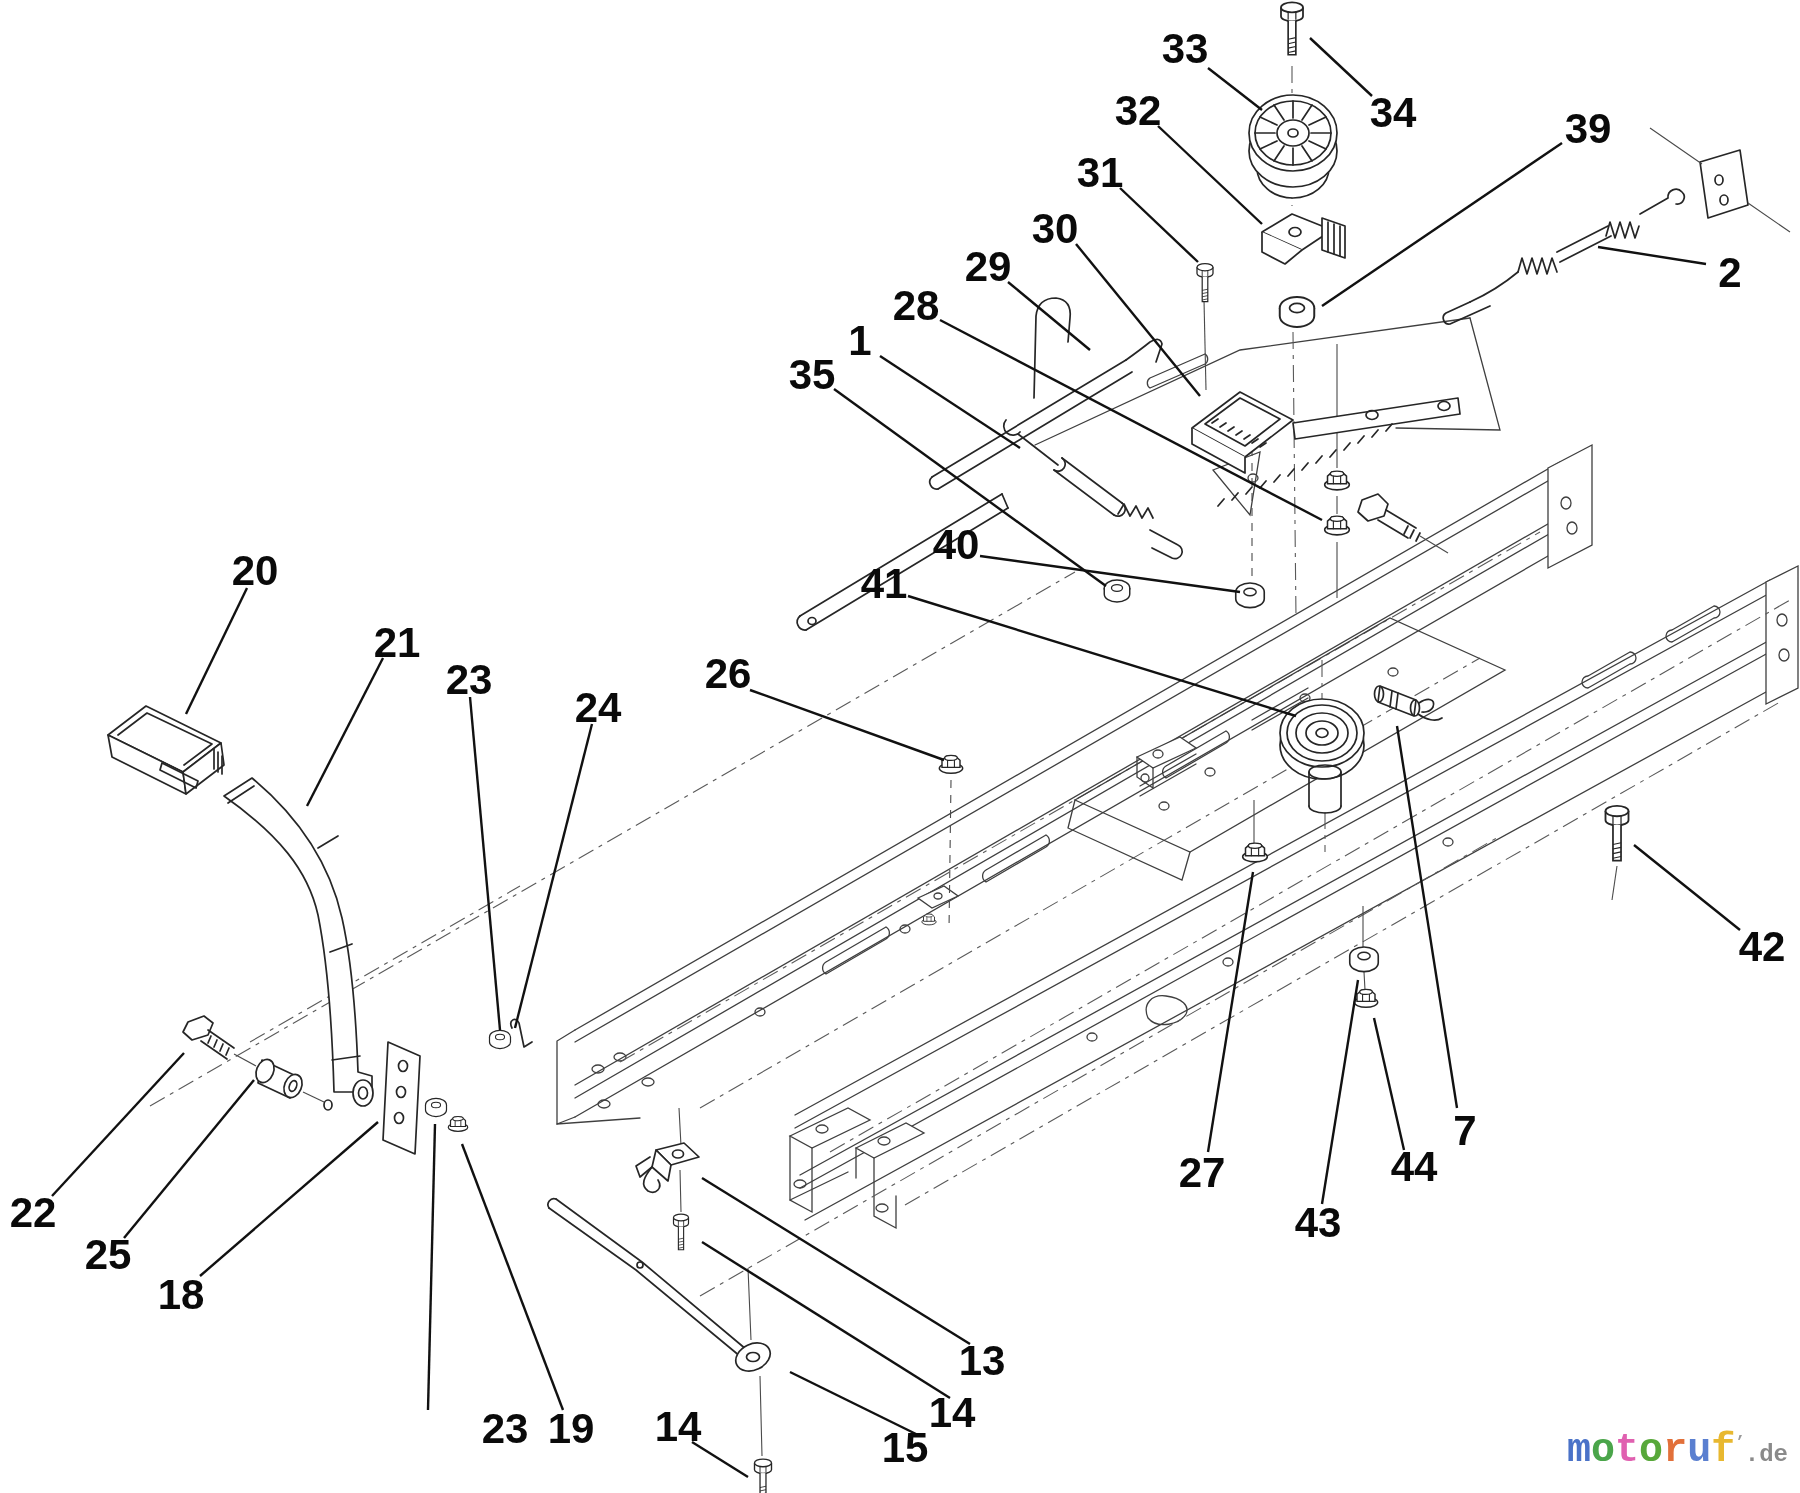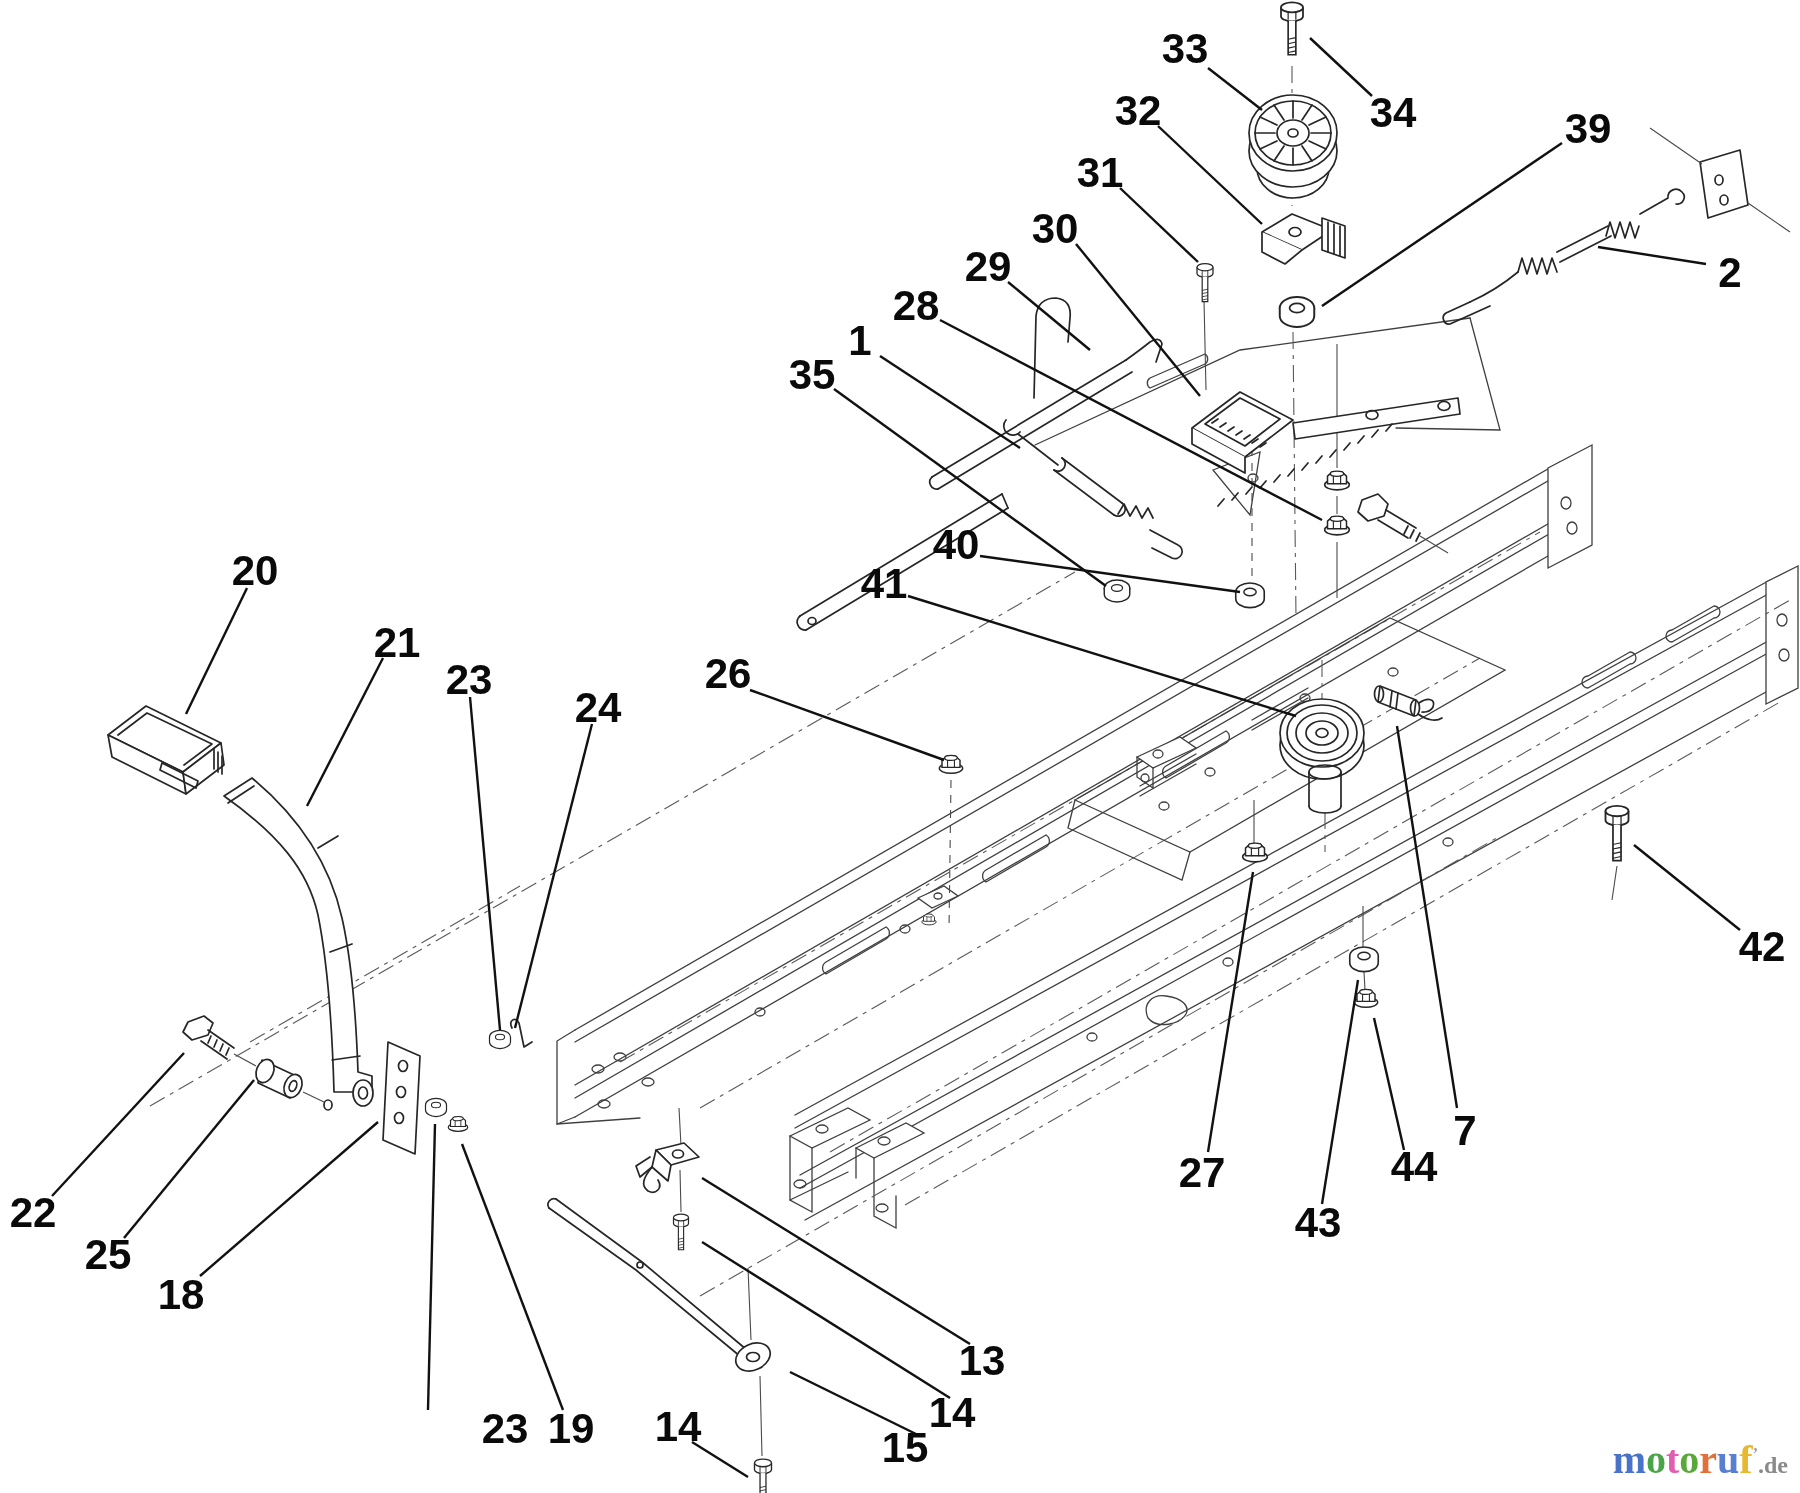--- a/index.html
+++ b/index.html
@@ -11,22 +11,22 @@
   .frame{stroke:#3f3f3f;stroke-width:1.3;fill:none;stroke-linecap:round;}
   .framefill{stroke:#3f3f3f;stroke-width:1.3;fill:#fff;}
   .phantom{stroke:#5a5a5a;stroke-width:1.1;fill:none;stroke-dasharray:17 6 4 6;}
   .thin{stroke:#4a4a4a;stroke-width:1.1;fill:none;}
   .dashed{stroke:#4a4a4a;stroke-width:1.1;fill:none;stroke-dasharray:8 7;}
   .part{stroke:#262626;stroke-width:1.7;fill:none;stroke-linecap:round;stroke-linejoin:round;}
   .partf{stroke:#262626;stroke-width:1.7;fill:#fff;stroke-linejoin:round;}
   .leader{stroke:#111;stroke-width:2.4;fill:none;}
   .callout{font:bold 42px "Liberation Sans",sans-serif;fill:#0a0a0a;text-anchor:middle;}
   
-  #watermark{position:absolute;right:12px;bottom:10px;
-     font-family:Liberation Serif, serif;font-weight:bold;font-size:40px;
+  #watermark{position:absolute;right:12px;bottom:20px;
+     font-family:Liberation Mono, monospace;font-weight:bold;font-size:40px;
      letter-spacing:0px;user-select:none;}
   #watermark .suffix{font-size:24px;color:#8a8a8a;font-weight:bold;}
   #watermark .tick{font-size:16px;color:#9a9a9a;vertical-align:14px;}
 </style>
 </head>
 <body>
 
 <div id="stage">
 <svg viewBox="0 0 1800 1493" width="1800" height="1493">
   <defs>

